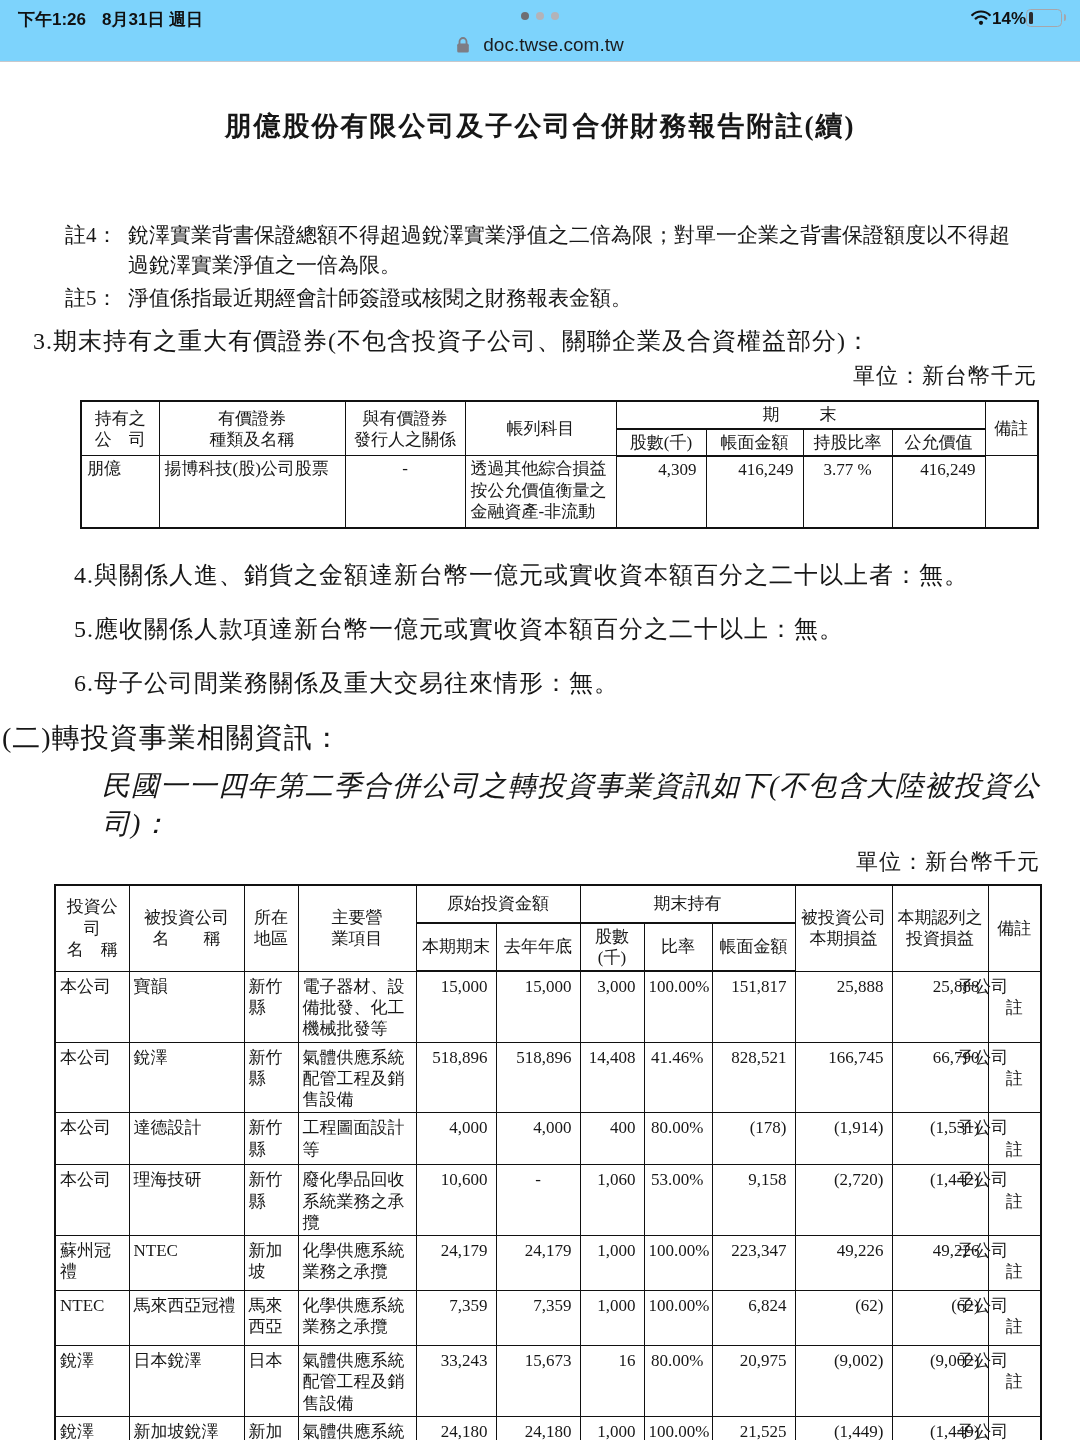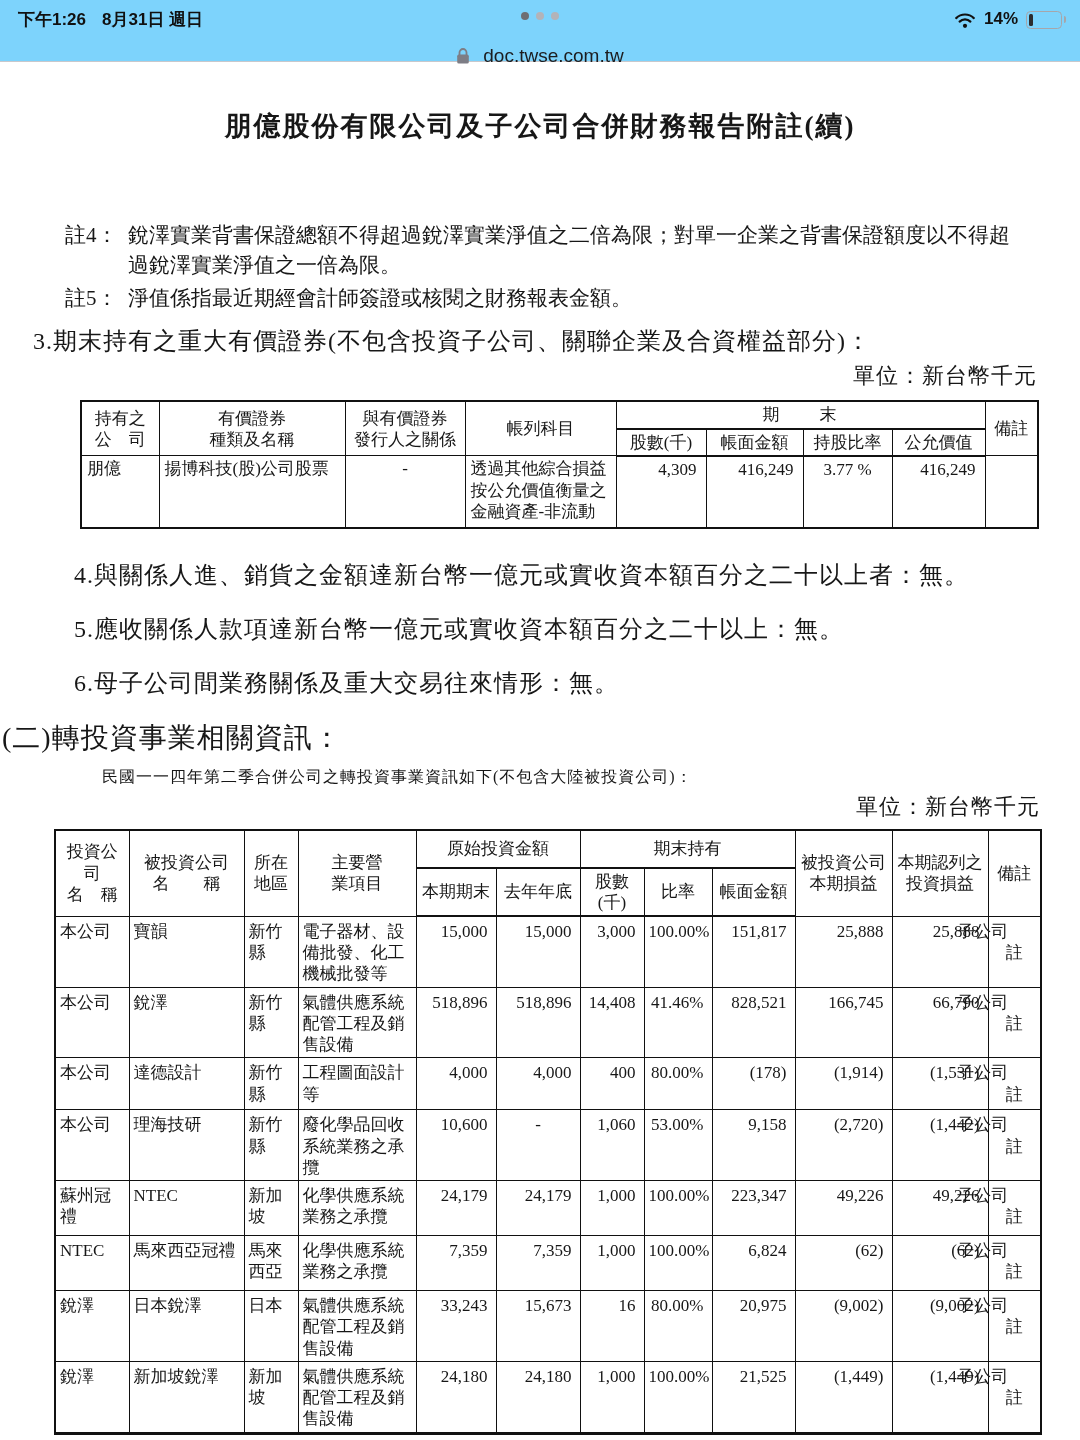--- a/index.html
+++ b/index.html
@@ -11,30 +11,30 @@
   
   .chrome{
     height:62px;background:#7dd3fc;border-bottom:1px solid #c8c8cc;
     position:relative;box-sizing:border-box;
   }
   .status-row{
     display:flex;justify-content:space-between;align-items:center;
     padding:7px 18px 0 18px;height:24px;font-size:17px;font-weight:600;color:#111;
   }
   .status-left{display:flex;gap:16px;}
-  .status-right{display:flex;align-items:flex-end;gap:8px;font-weight:600;}
+  .status-right{display:flex;align-items:flex-start;gap:0;font-weight:600;}
   .app-dots{
     position:absolute;left:0;right:0;top:12px;display:flex;gap:7px;
     justify-content:center;pointer-events:auto;
   }
   .app-dots i{width:8px;height:8px;border-radius:50%;background:#b3b3b8;display:block;}
   .app-dots i:first-child{background:#6e6e73;}
   .url-row{
     display:flex;justify-content:center;align-items:center;gap:13px;
-    margin-top:14px;font-size:19px;color:#1c1c1e;
+    margin-top:3px;font-size:19px;color:#1c1c1e;
   }
   .batt{position:relative;width:34px;height:16px;border:1.5px solid #a6a6ab;border-radius:4.5px;display:inline-block;}
   .batt .fill{position:absolute;left:2px;top:2px;bottom:2px;width:4px;background:#2c2c2e;border-radius:1.5px;}
   .batt .nub{position:absolute;right:-5px;top:4px;width:2.5px;height:7px;background:#a6a6ab;border-radius:0 2px 2px 0;}
   
   .doc{font-family:"Liberation Serif","DejaVu Serif",serif;color:#171717;}
   .doc-title{
     margin-top:46px;text-align:center;font-size:27px;font-weight:bold;letter-spacing:2px;
   }
   .notes{margin:76px 0 12px 65px;width:948px;font-size:21px;line-height:1.45;}
@@ -51,21 +51,21 @@
   .t1 thead .grp{border-bottom:2px solid #111;letter-spacing:2px;}
   .t1 thead tr:last-child th{border-bottom:2px solid #111;}
   .t1 tbody td{vertical-align:top;height:66px;}
   .t1 td.num{text-align:right;padding-right:9px;}
   .t1 td.ctr{text-align:center;}
   .t1 td.txt{text-align:left;}
   
   .item{margin:22px 0 0 74px;font-size:24px;letter-spacing:1px;}
   .item.first{margin-top:30px;}
   .sec2{margin:20px 0 0 2px;font-size:28px;letter-spacing:1px;}
-  .sub{margin:10px 0 0 102px;font-size:16px;letter-spacing:1px;}
+  .sub{margin:10px 0 0 102px;font-size:28px;letter-spacing:1px;font-style:italic;}
   
   .t2{margin:7px 0 0 54px;width:986px;border:2px solid #111;border-bottom:3px solid #111;font-size:17px;line-height:1.25;}
   .t2 th,.t2 td{border:1.5px solid #111;padding:2px 4px;font-weight:normal;}
   .t2 thead th{text-align:center;vertical-align:middle;white-space:pre-line;}
   .t2 thead .grp{border-bottom:2px solid #111;}
   .t2 thead tr:first-child{height:38px;}
   .t2 thead tr:last-child{height:40px;}
   .t2 thead tr:last-child th{border-bottom:2px solid #111;}
   .t2 tbody td{vertical-align:top;padding-top:4px;}
   .t2 td.num{text-align:right;padding-right:8px;}

